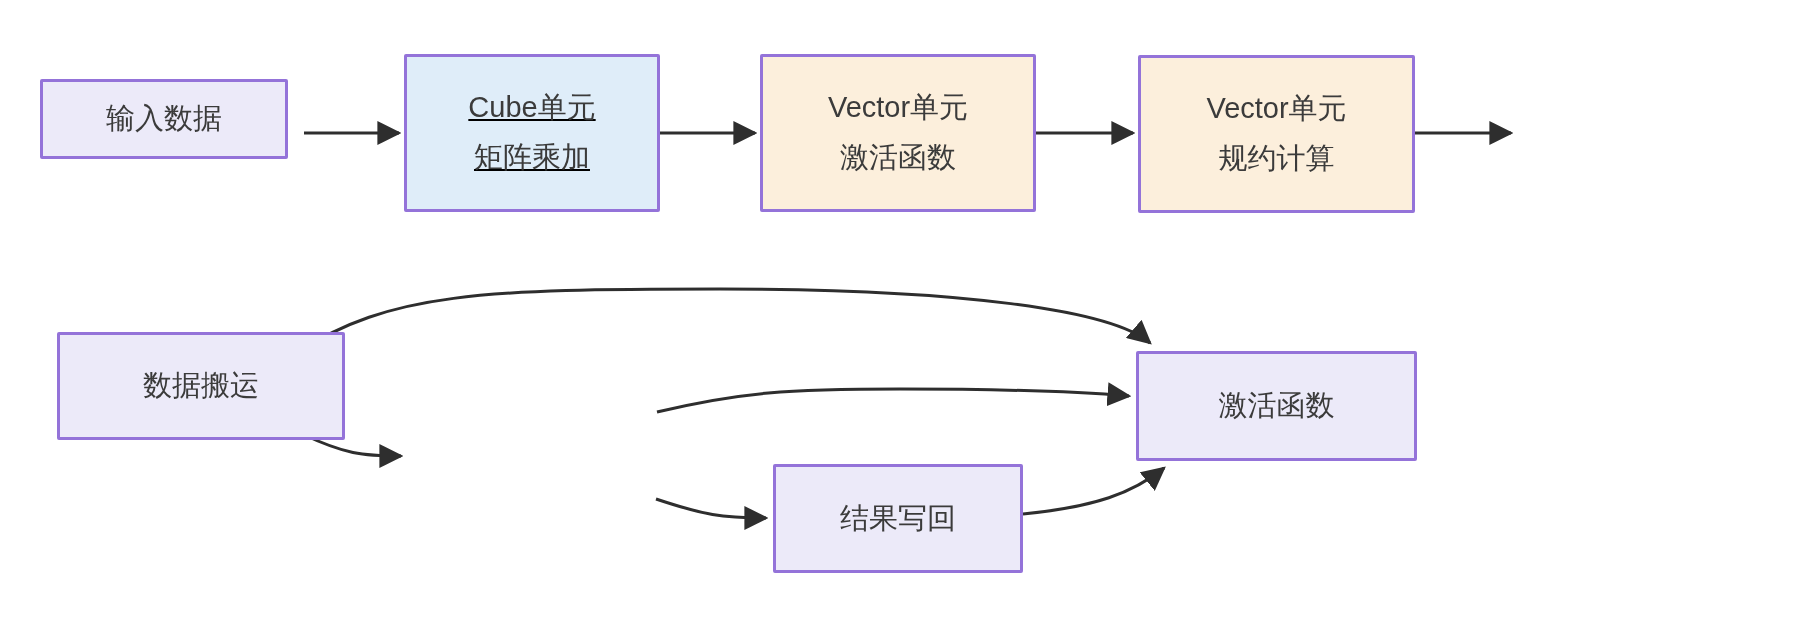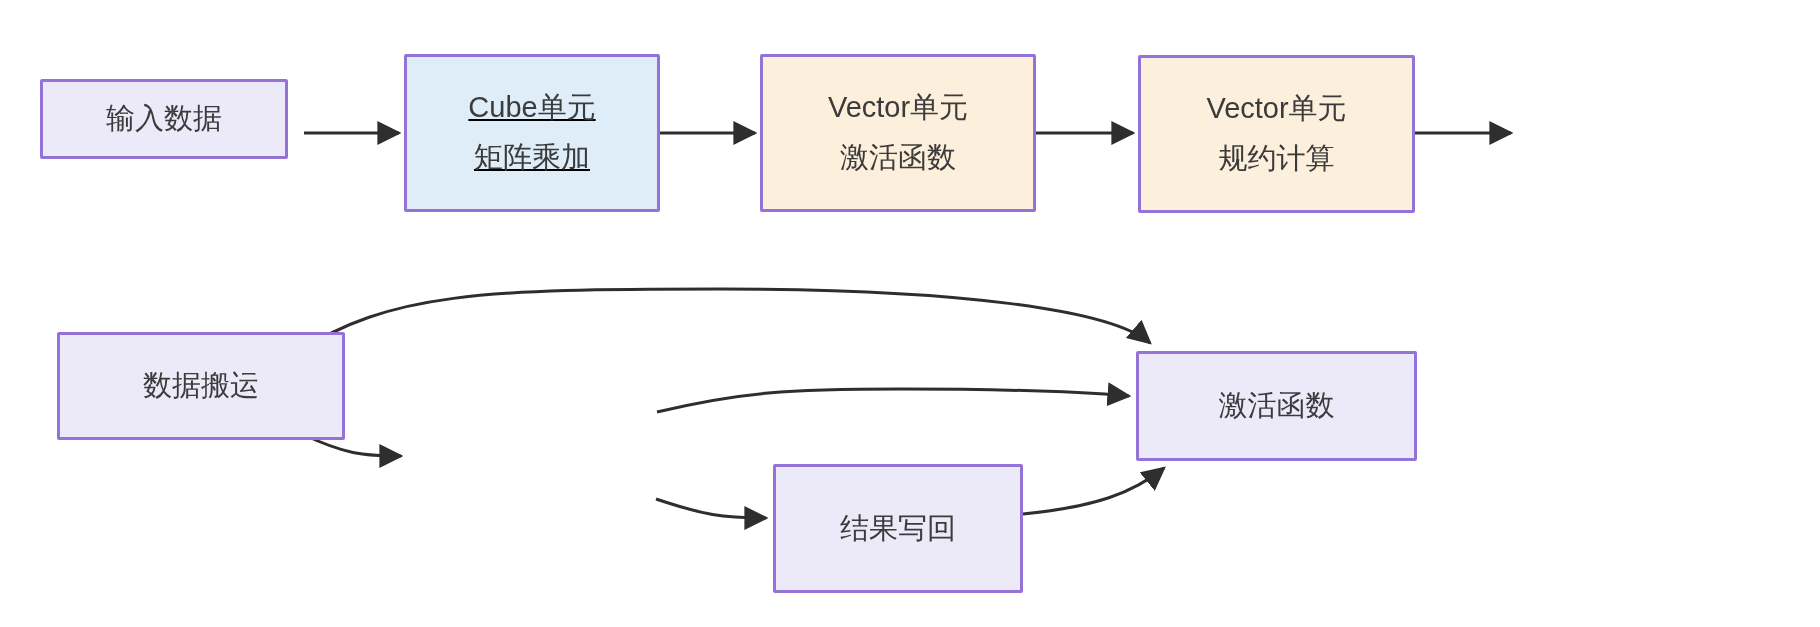--- a/index.html
+++ b/index.html
@@ -66,21 +66,21 @@
   
   .node-input             { left: 40px;   top: 79px;  width: 248px; height: 80px; }
   .node-cube              { left: 404px;  top: 54px;  width: 256px; height: 158px; text-decoration: underline; }
   .node-vector-activation { left: 760px;  top: 54px;  width: 276px; height: 158px; }
   .node-vector-reduction  { left: 1138px; top: 55px;  width: 277px; height: 158px; }
   .node-output            { left: 1516px; top: 80px;  width: 248px; height: 107px; }
 
   
   .node-data-move    { left: 57px;   top: 332px; width: 288px; height: 108px; }
   .node-compute-exec { left: 408px;  top: 402px; width: 249px; height: 106px; }
-  .node-result-write { left: 773px;  top: 464px; width: 250px; height: 129px; align-items: center; }
+  .node-result-write { left: 773px;  top: 464px; width: 250px; height: 109px; align-items: center; }
   .node-pipeline     { left: 1136px; top: 351px; width: 281px; height: 110px; }
 </style>
 </head>
 <body>
 
 <div class="canvas">
 
   <svg class="edges-svg" viewBox="0 0 1820 627" xmlns="http://www.w3.org/2000/svg">
     <defs>
       <marker id="arrow" viewBox="0 0 10 10" refX="9" refY="5" markerWidth="8" markerHeight="8" orient="auto-start-reverse" markerUnits="strokeWidth">

